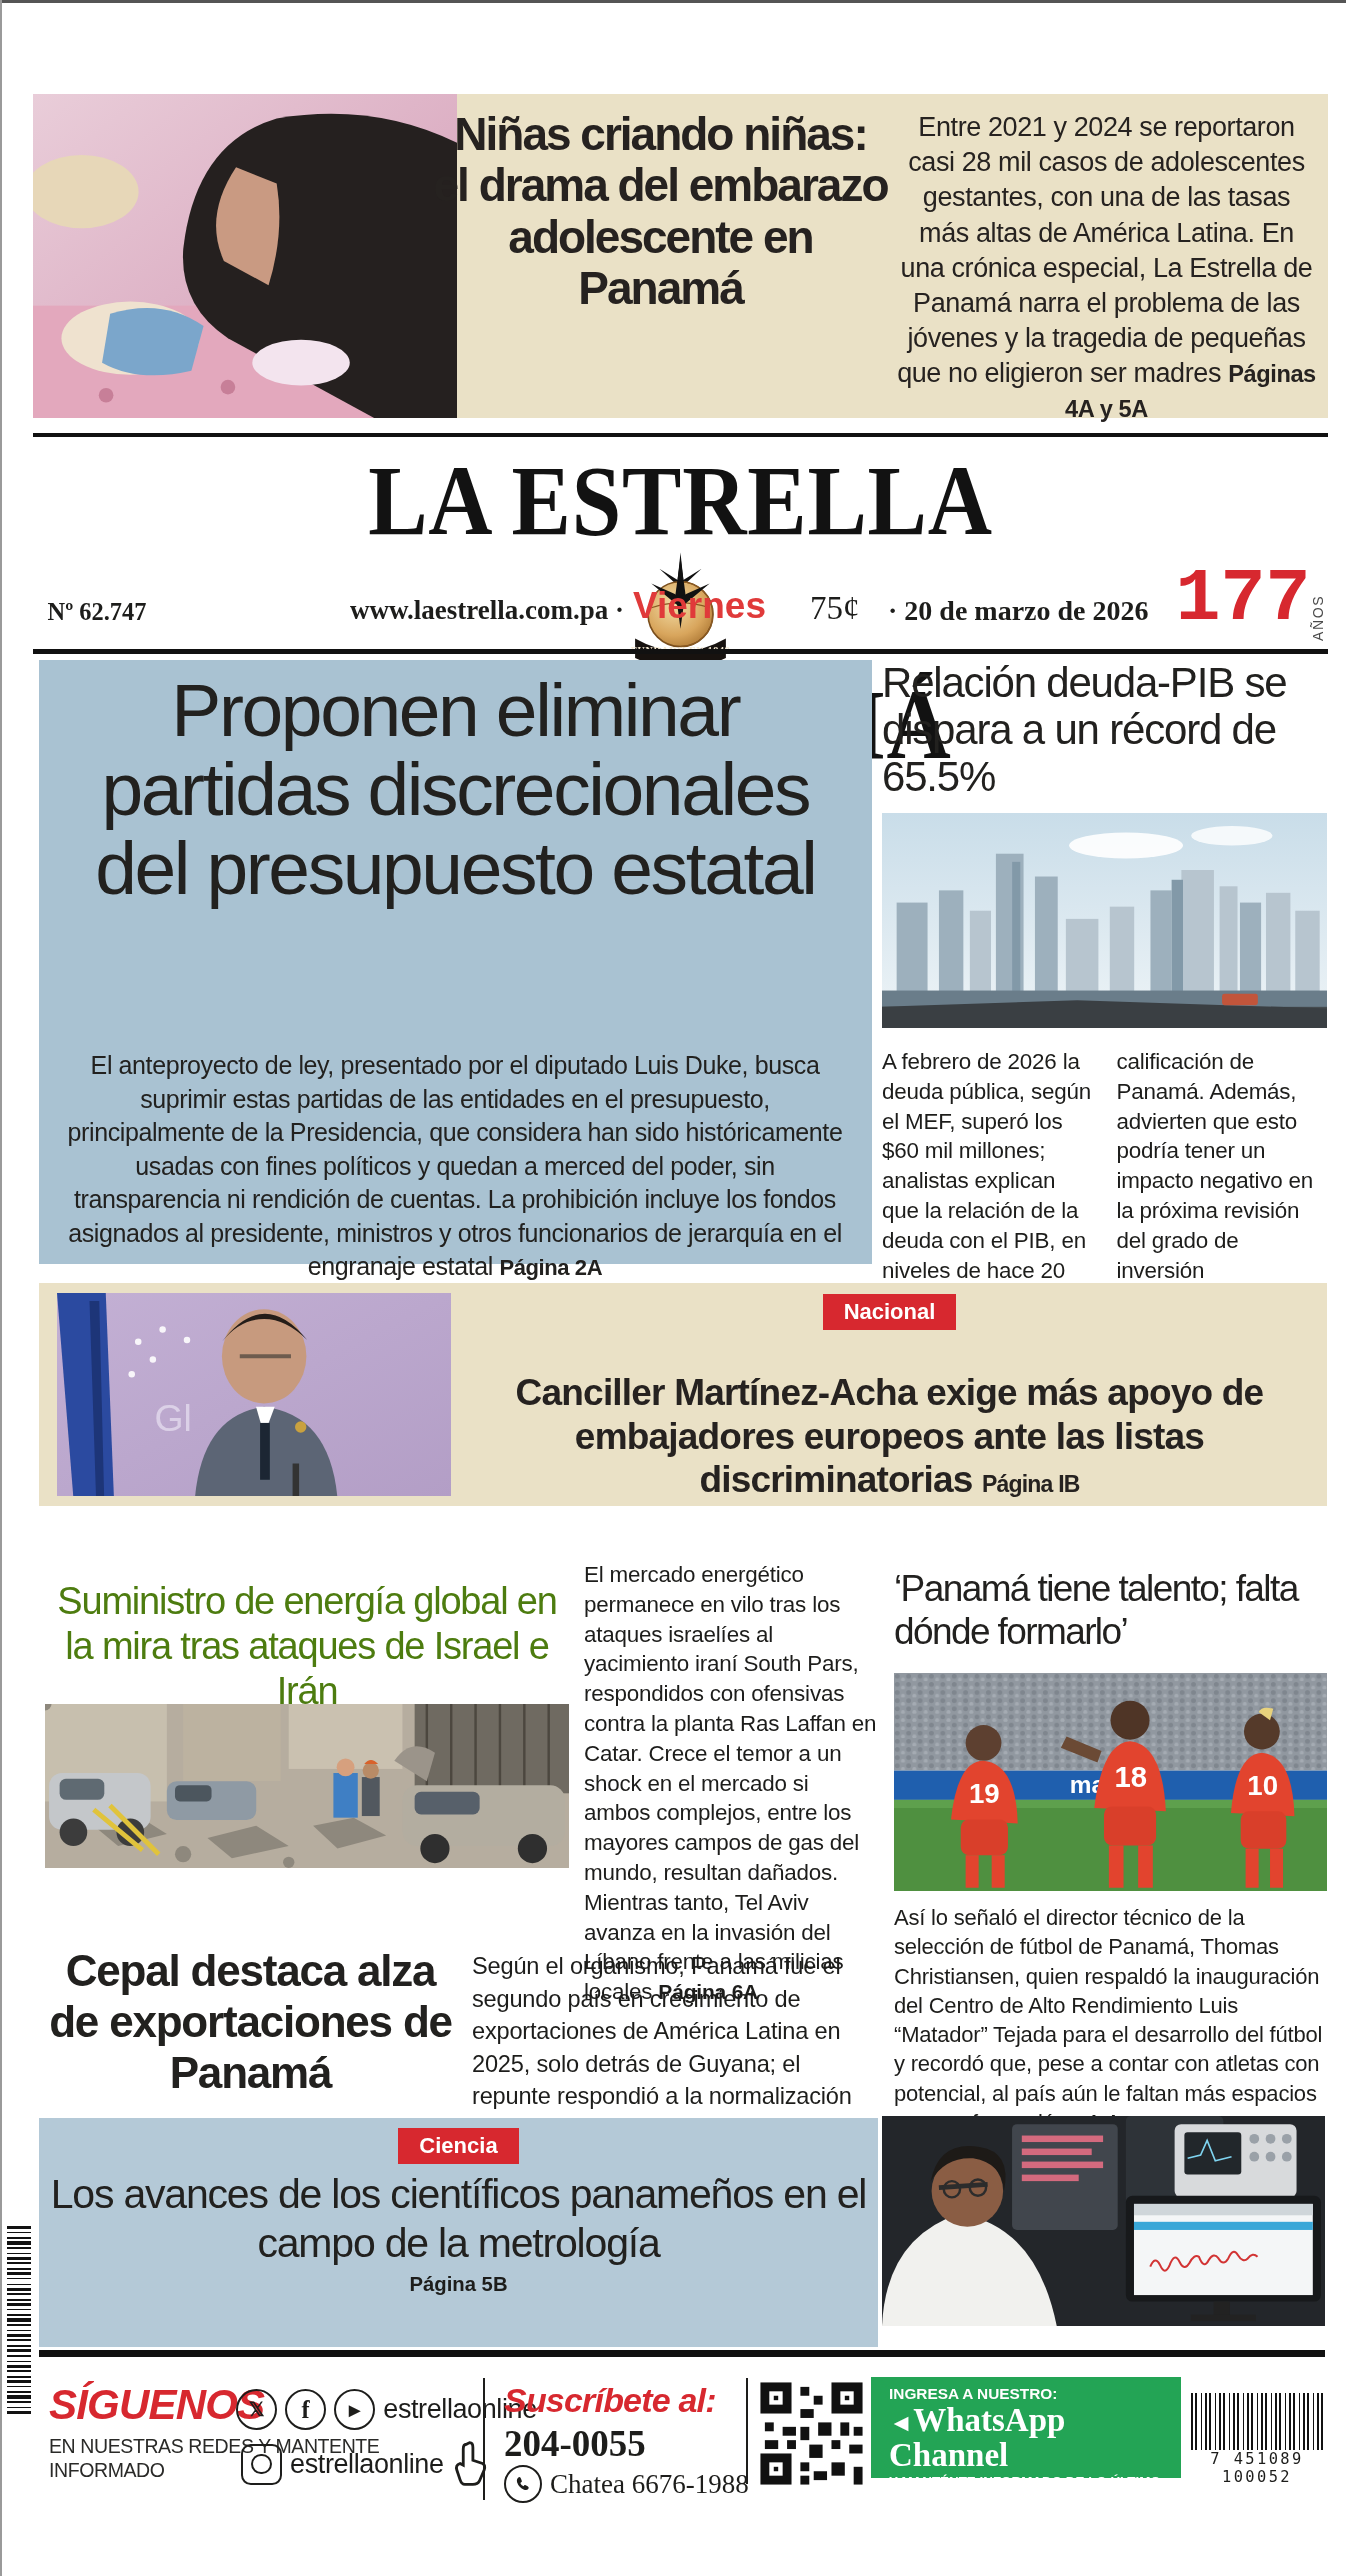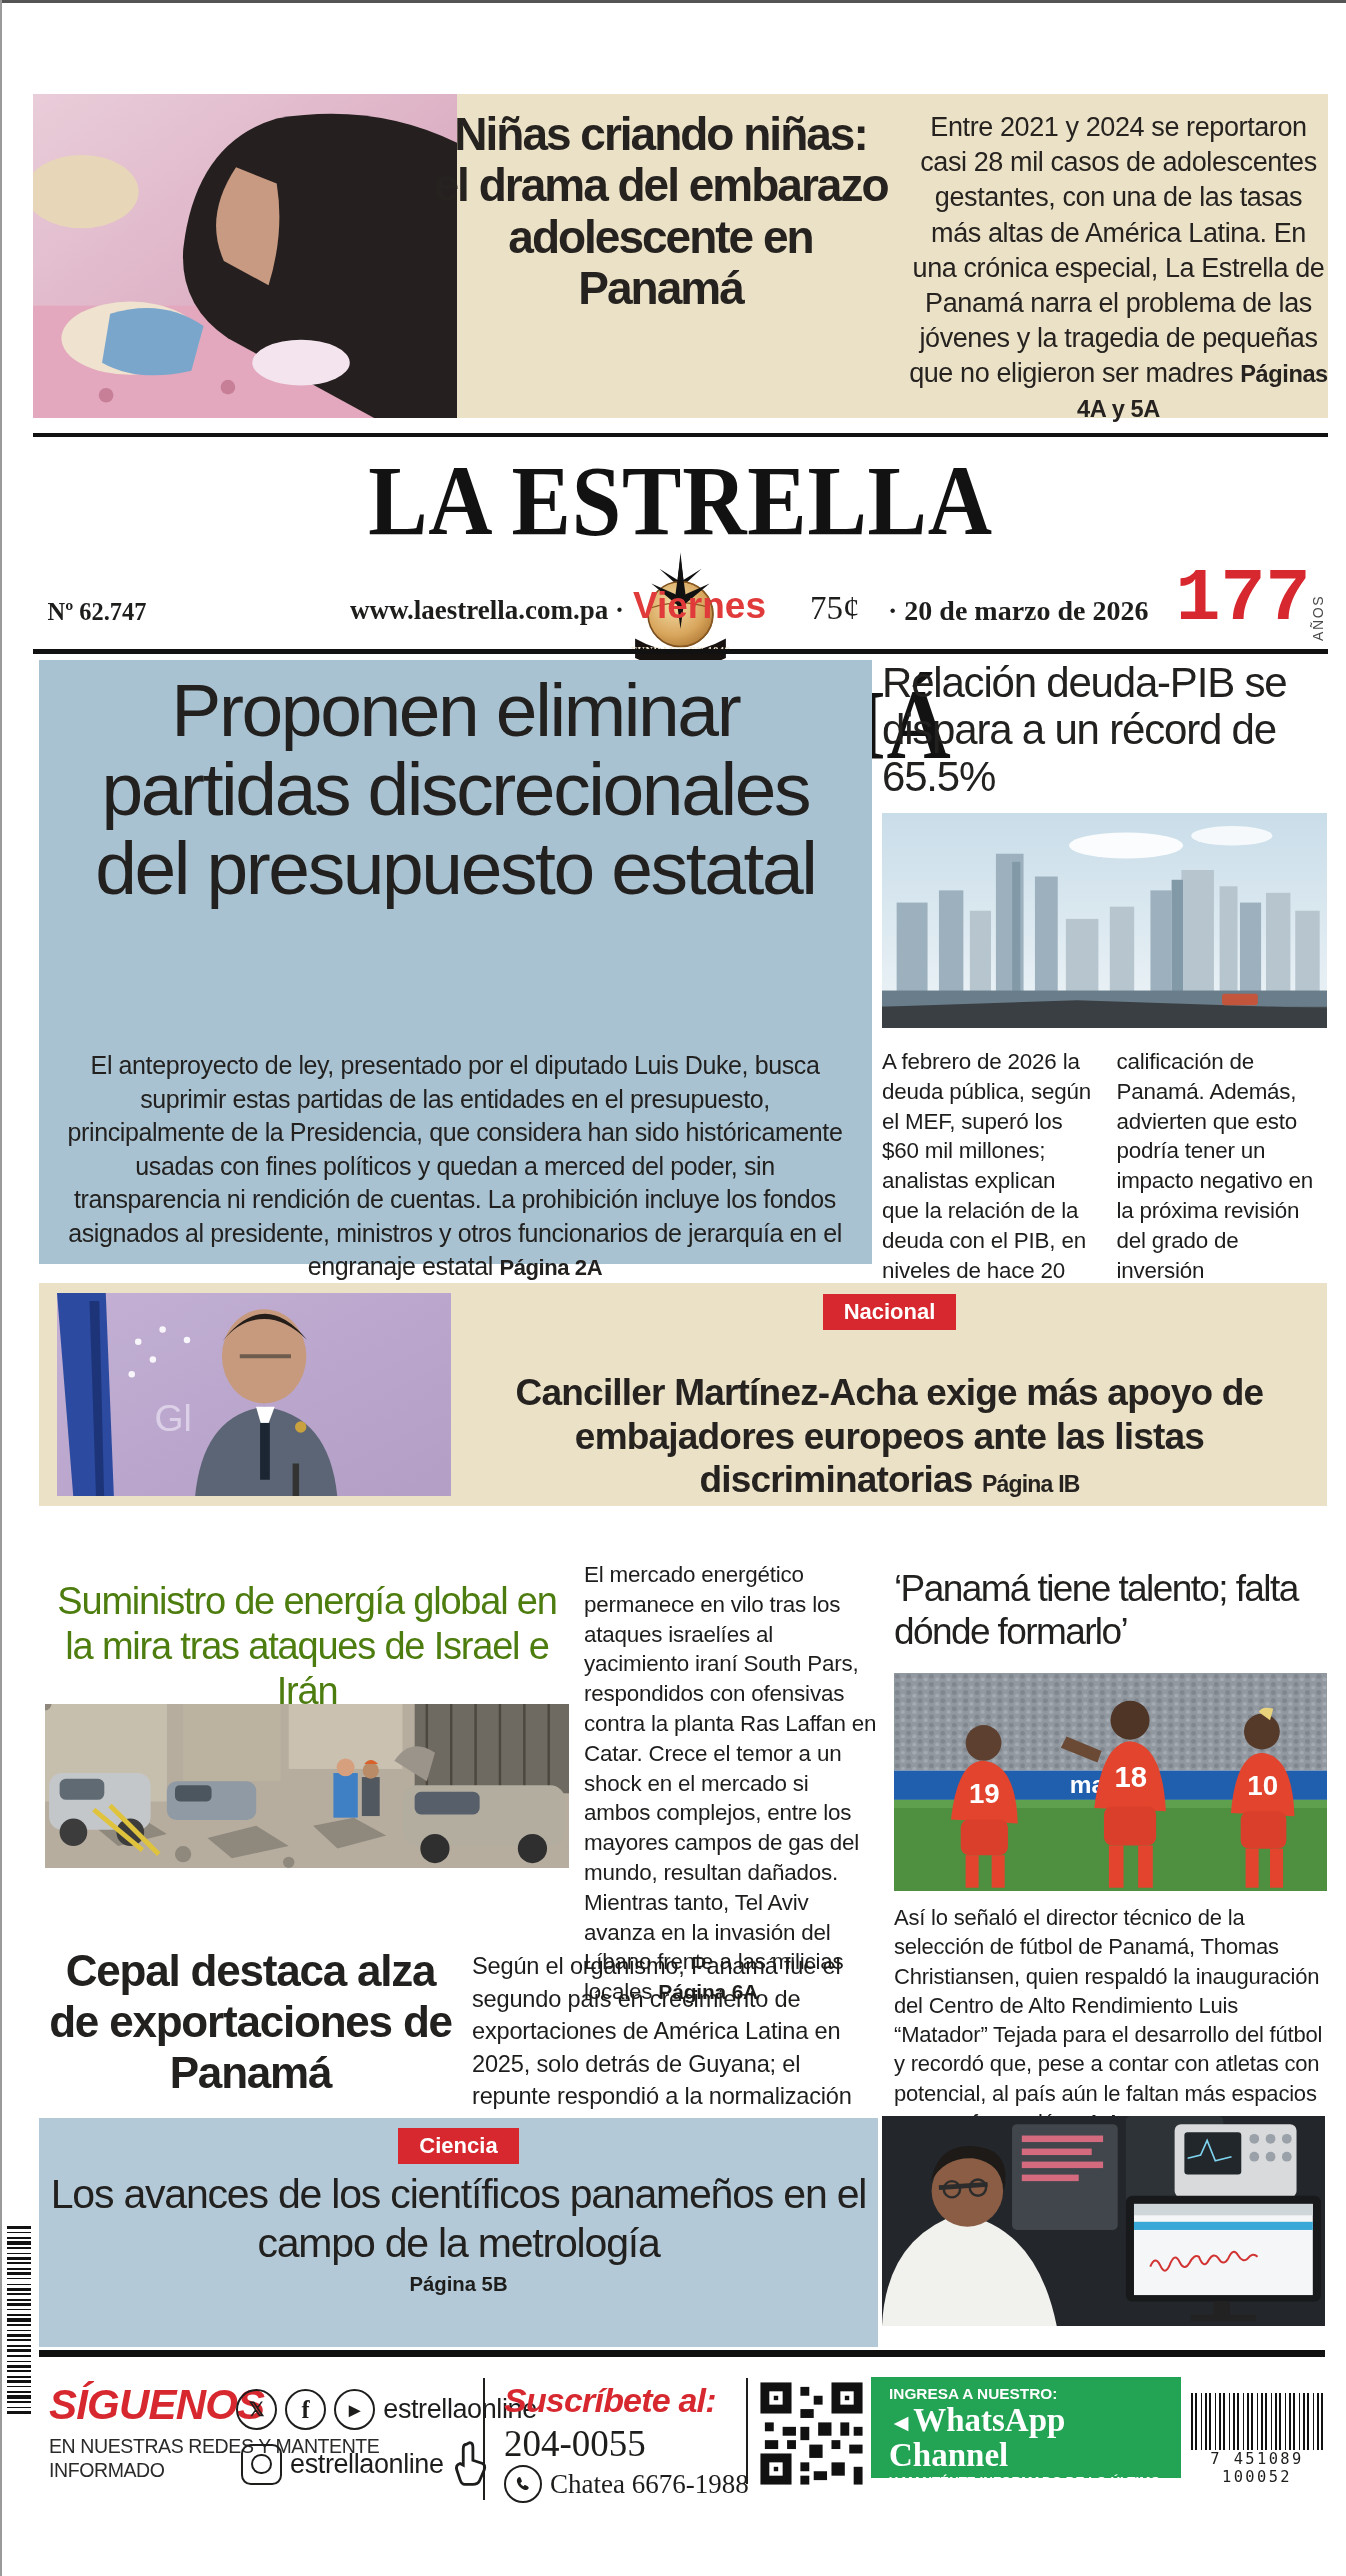--- a/index.html
+++ b/index.html
@@ -12,21 +12,21 @@
   .tag{display:inline-block;background:#d7282f;color:#fff;font-weight:700;
        font-size:22px;padding:4.9px 21px;letter-spacing:0;}
   .pref{font-weight:700;}
   h1,h2,h3,p{margin:0;padding:0;font-weight:normal;}
 
   
   .banner{position:absolute;left:33px;top:94px;width:1295px;height:324px;background:#eae1c6;}
   .banner-headline{position:absolute;left:400px;top:14.6px;width:455px;text-align:center;
      font-size:46px;line-height:1.12;font-weight:700;letter-spacing:-2px;color:#262220;}
   .banner-summary{position:absolute;left:864px;top:16.3px;width:419px;text-align:center;
-     font-size:27px;line-height:1.3;letter-spacing:-0.4px;color:#262220;margin-left:12px;}
+     font-size:27px;line-height:1.3;letter-spacing:-0.4px;color:#262220;}
   .banner-summary .pref{font-size:23.6px;}
 
   
   .masthead{position:absolute;left:33px;top:449px;width:1295px;height:124px;
      display:flex;align-items:center;justify-content:space-between;
      font-family:"Liberation Serif", serif;font-weight:700;font-size:89px;
      letter-spacing:0.8px;color:#121212;flex-direction:column;}
   .masthead .word{transform:scaleY(1.12);transform-origin:center;}
 
   .infobar{position:absolute;left:33px;top:577px;width:1295px;height:68px;
@@ -90,21 +90,21 @@
   .siguenos-sub{position:absolute;left:49px;top:2434px;width:342px;
      font-size:19.5px;line-height:1.25;letter-spacing:-0.4px;color:#2a2a28;}
   .social-row{position:absolute;display:flex;align-items:center;gap:8.1px;}
   .circle-icon{width:37px;height:37px;border:2.4px solid #1d1d1b;border-radius:50%;
      display:flex;align-items:center;justify-content:center;font-weight:700;font-size:19.5px;}
   .handle{font-size:27px;letter-spacing:-0.4px;color:#1d1d1b;}
   .vdiv{position:absolute;width:1.6px;background:#1d1d1b;}
   .suscribete{position:absolute;left:504px;top:2381px;color:#d7282f;
      font-size:34px;font-weight:700;font-style:italic;letter-spacing:-0.8px;}
   .subphone{position:absolute;left:504px;top:2422px;font-family:"Liberation Serif",serif;
-     font-weight:400;font-size:37px;}
+     font-weight:700;font-size:37px;}
   .chatea{position:absolute;left:504px;top:2465px;display:flex;align-items:center;gap:8.1px;
      font-family:"Liberation Serif",serif;font-size:27px;}
   .wa-box{position:absolute;left:871px;top:2377px;width:310px;height:101px;
      background:#23a455;color:#fff;padding:8.1px 0 0 18px;box-sizing:border-box;}
   .wa-kicker{font-size:15.4px;font-weight:700;letter-spacing:0;}
   .wa-title{font-family:"Liberation Serif",serif;font-weight:700;font-size:33px;line-height:1.05;}
   .wa-sub{font-size:13.4px;font-weight:700;line-height:1.2;margin-top:1.6px;}
   .ean{position:absolute;left:1191px;top:2393px;width:132px;height:78px;text-align:center;}
   .ean-bars{width:132px;height:57px;
      background:repeating-linear-gradient(to right,#111 0 2.4px,#fff 2.4px 4.1px,#111 4.1px 5.7px,#fff 5.7px 9.8px,#111 9.8px 11.4px,#fff 11.4px 14px);}

